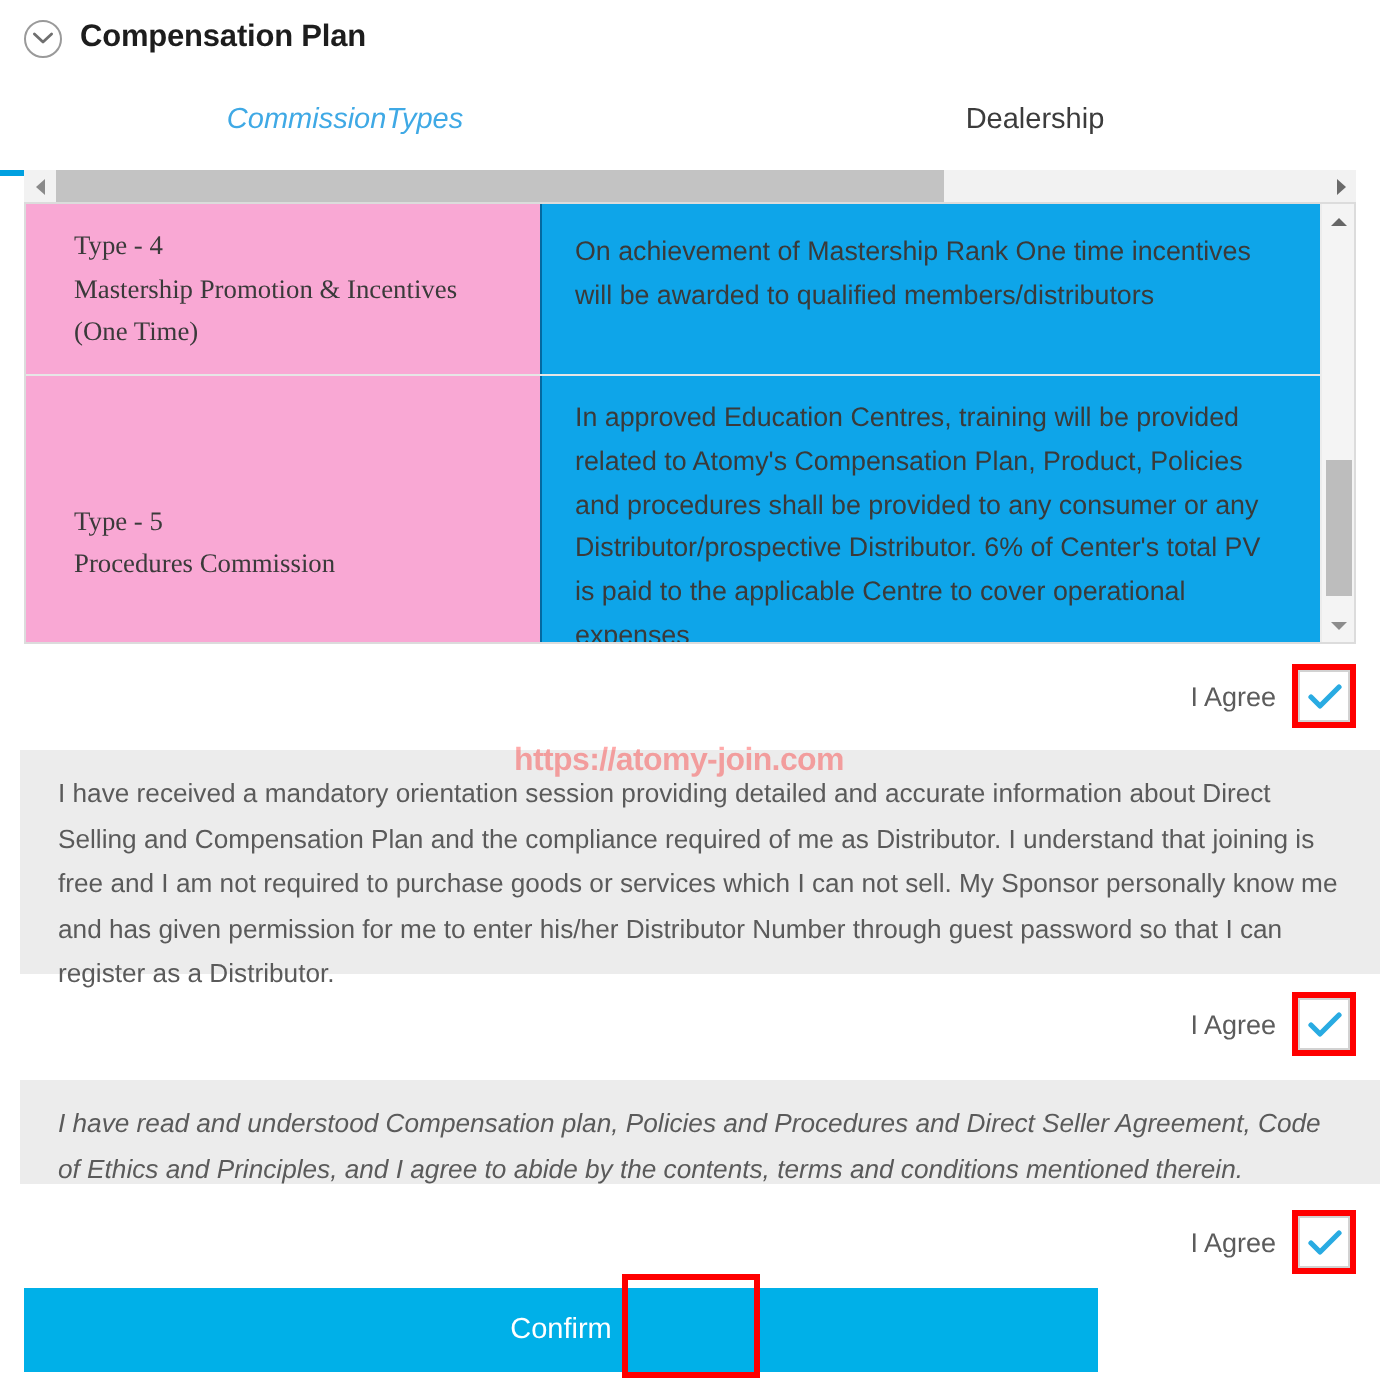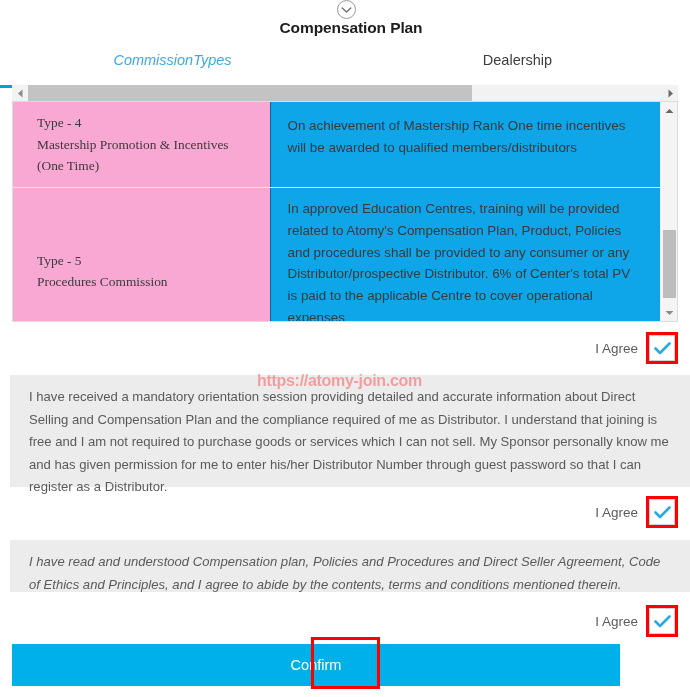--- a/index.html
+++ b/index.html
@@ -8,21 +8,21 @@
     width: 690px; height: 697px;
     background: #ffffff;
     font-family: "Liberation Sans", sans-serif;
     overflow: hidden;
   }
   .page { position: relative; width: 690px; height: 697px; background: #fff; }
 
   
   .header {
     position: absolute; left: 0; top: 0; width: 690px; height: 38px;
-    display: flex; align-items: center; padding-left: 12px; flex-direction: column;
+    display: flex; align-items: center; padding-left: 12px;
   }
   .collapse-icon {
     width: 19px; height: 19px; border-radius: 50%;
     border: 1px solid #9a9a9a; display: flex; align-items: center;
     justify-content: center; margin-right: 9px; flex: none;
   }
   .collapse-icon svg { display: block; }
   .page-title {
     font-size: 15.5px; font-weight: bold; color: #1d1d1d;
     letter-spacing: -0.1px; white-space: nowrap;
@@ -121,21 +121,21 @@
 
   
   .watermark {
     position: absolute; left: 257px; top: 372px;
     font-size: 16px; font-weight: bold; color: #ff0000; opacity: 0.33;
     letter-spacing: -0.3px; pointer-events: none; white-space: nowrap;
   }
 
   
   .confirm-bar {
-    position: absolute; left: 12px; top: 644px; width: 608px; height: 42px;
+    position: absolute; left: 12px; top: 644px; width: 537px; height: 42px;
     background: #00b0e8; display: flex; align-items: center;
     justify-content: center; cursor: pointer; text-align: right;
   }
   .confirm-label { font-size: 14.5px; color: #ffffff; }
   .confirm-highlight {
     position: absolute; left: 311px; top: 637px; width: 69px; height: 52px;
     border: 3px solid #ff0000; pointer-events: none;
   }
 </style>
 </head>

